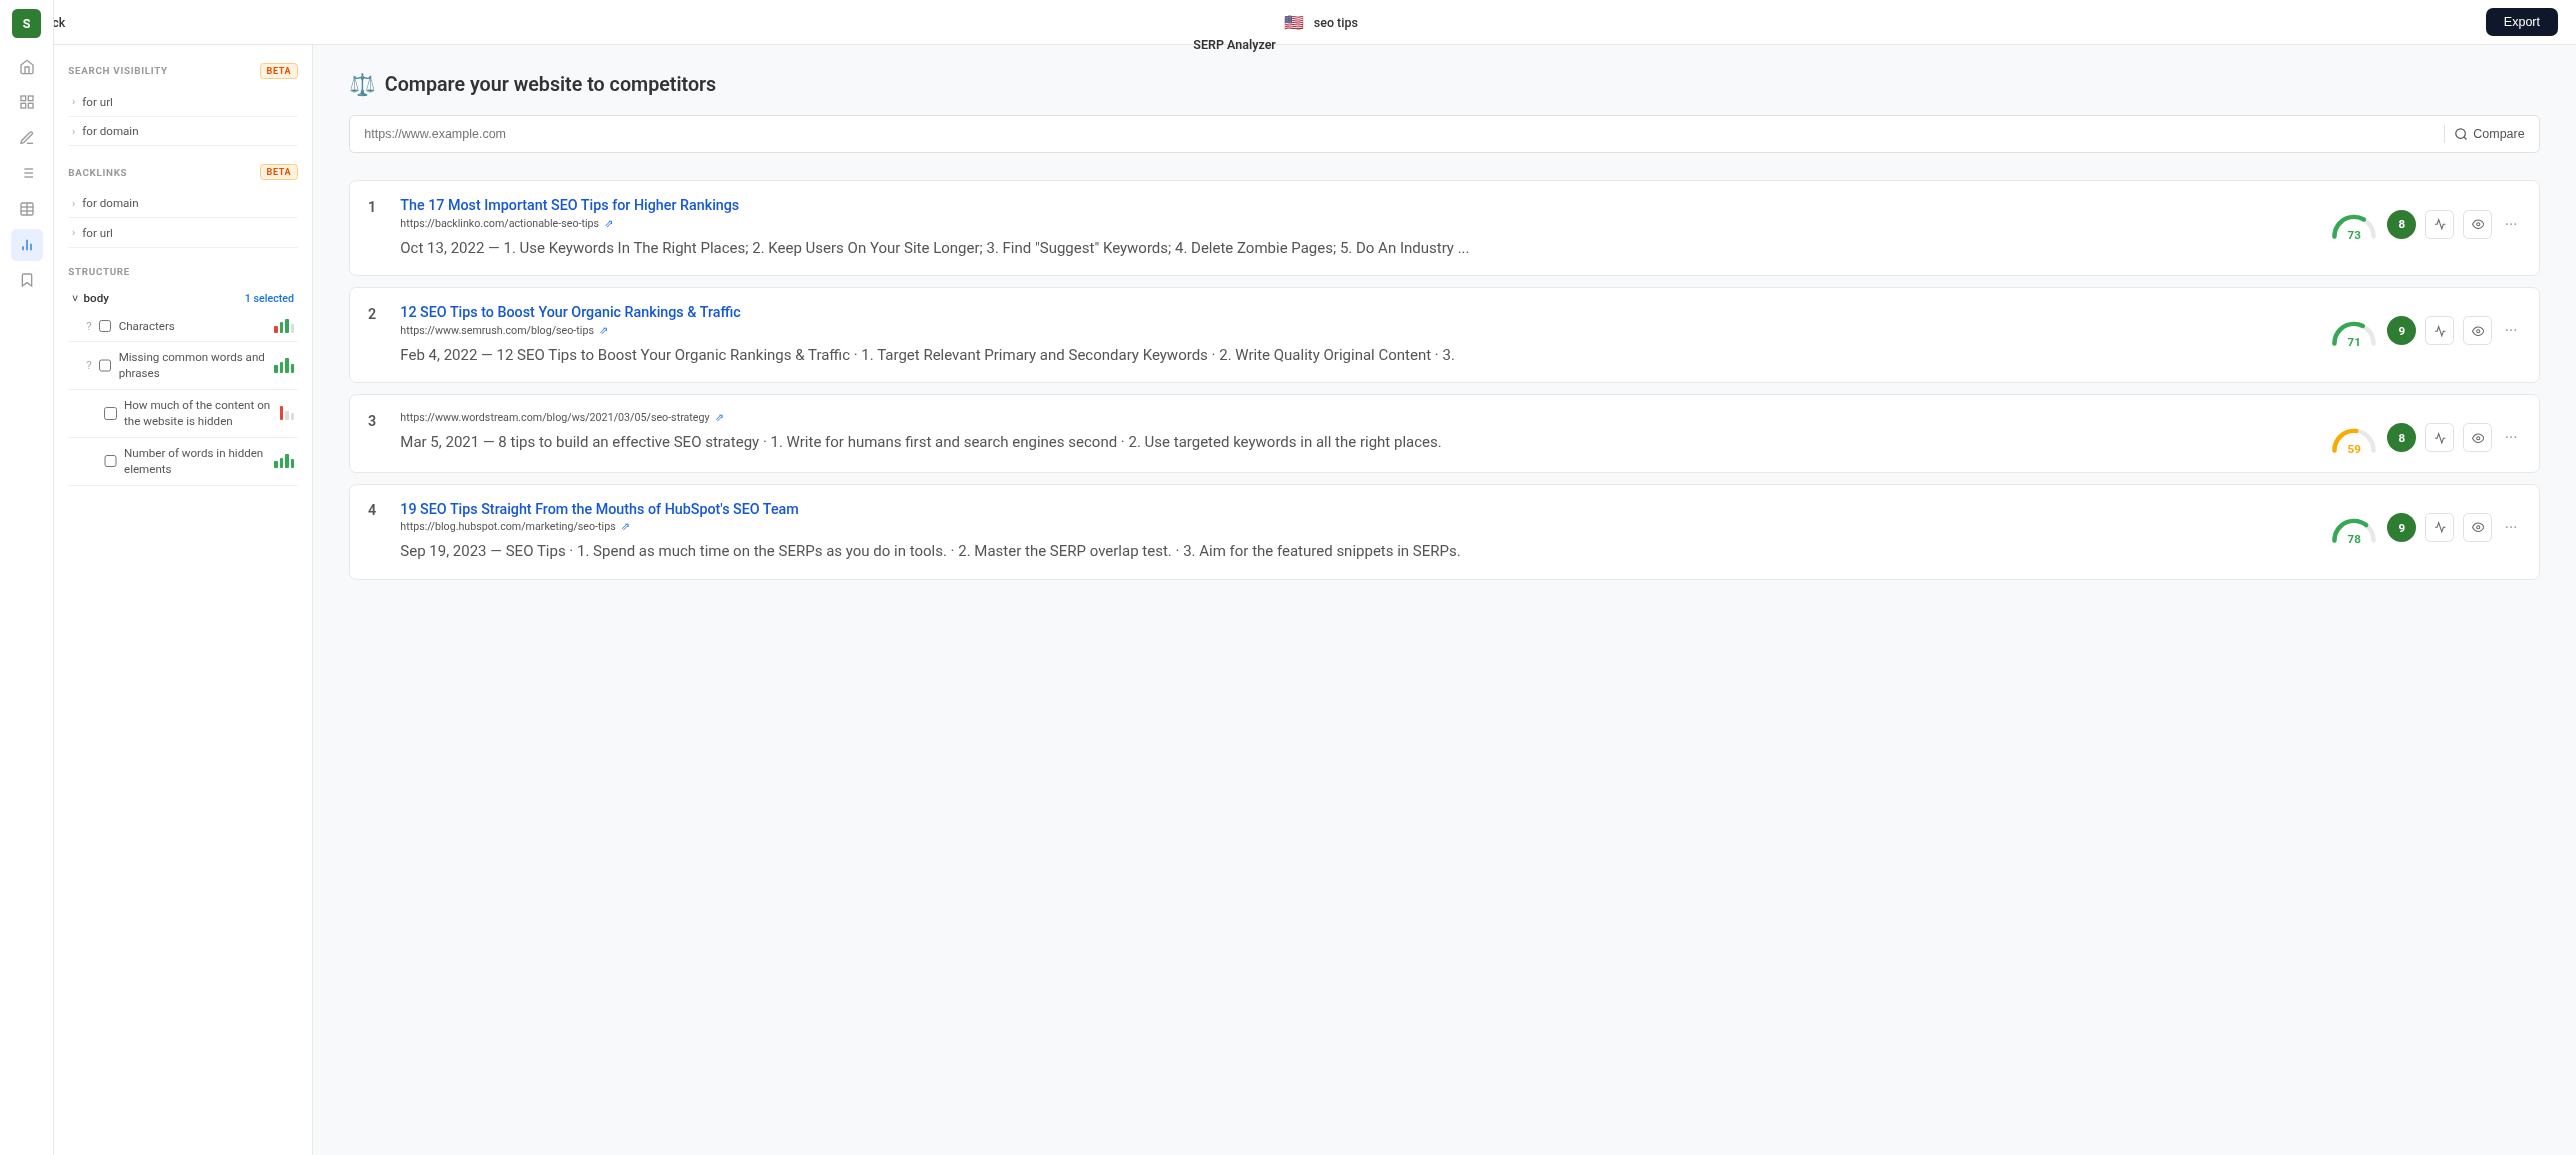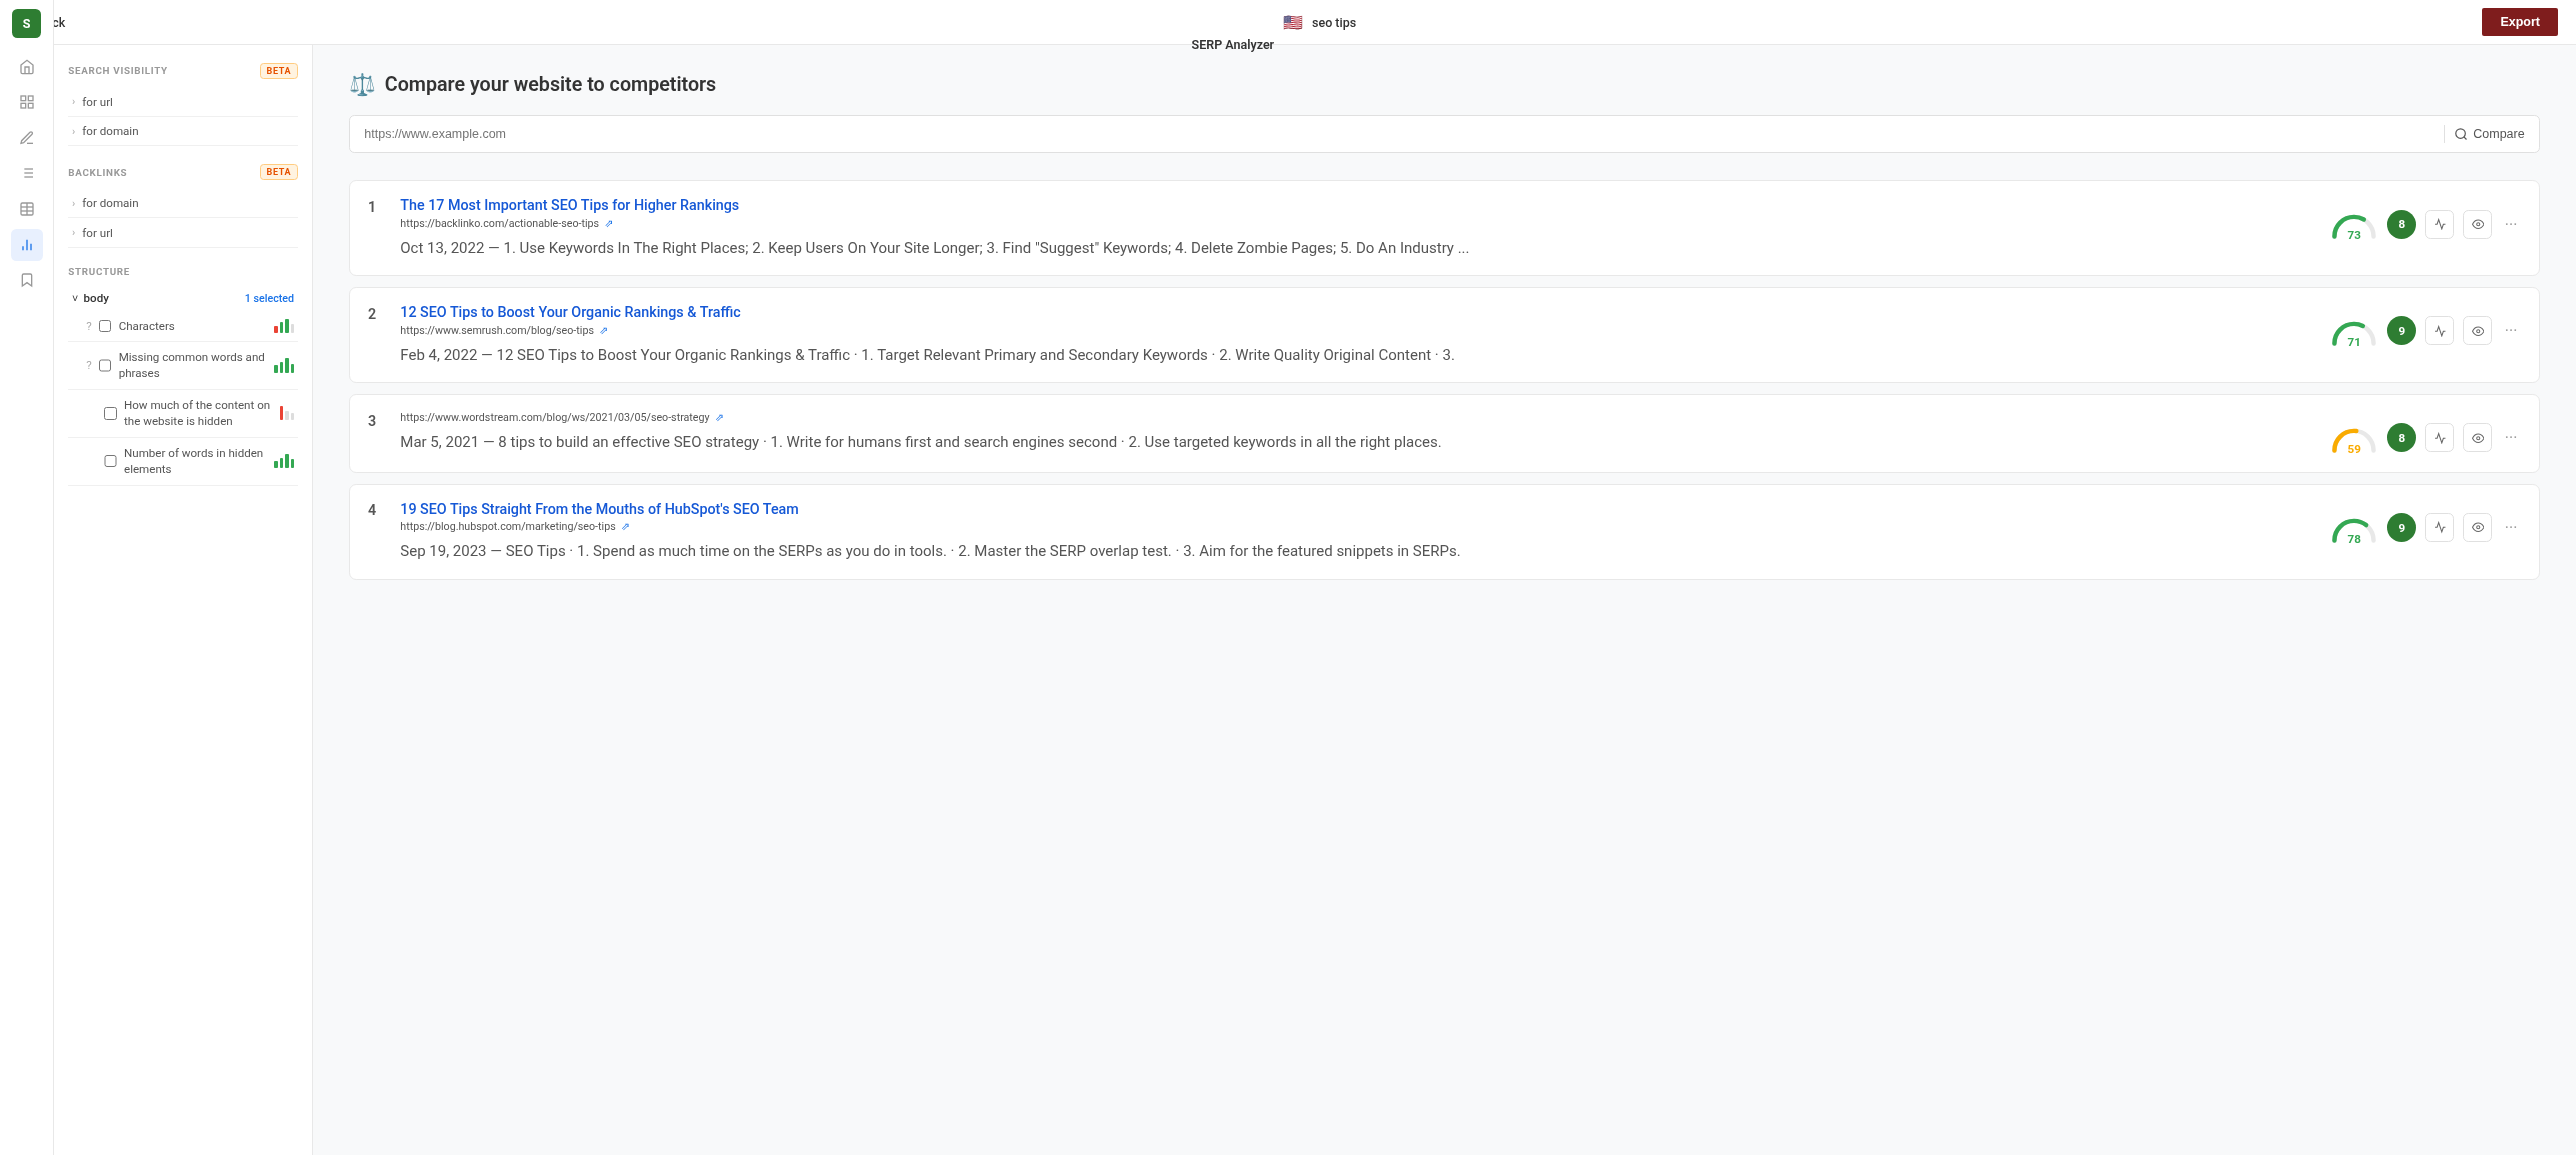--- a/index.html
+++ b/index.html
@@ -29,23 +29,23 @@
     .header-back {
       display: flex; align-items: center; gap: 5.4px;
       cursor: pointer; color: #333; font-size: 12.5px; font-weight: 500;
     }
     .header-center {
       flex: 1; display: flex; align-items: center; justify-content: center;
       gap: 9px; font-size: 12.5px; font-weight: 500;
     }
     .header-flag { font-size: 16px; }
     .header-export {
-      background: #7f1d1d; color: #fff; border: none;
-      padding: 7.2px 18px; border-radius: 2px; cursor: pointer;
-      font-size: 12.5px; font-weight: 700;
+      background: #0f172a; color: #fff; border: none;
+      padding: 7.2px 18px; border-radius: 7px; cursor: pointer;
+      font-size: 12.5px; font-weight: 400;
     }
 
     
     .main-layout {
       display: flex; margin-top: 45px; height: calc(100vh - 45px); width: 100%;
     }
 
     
     .sidebar {
       width: 259px; flex-shrink: 0;

